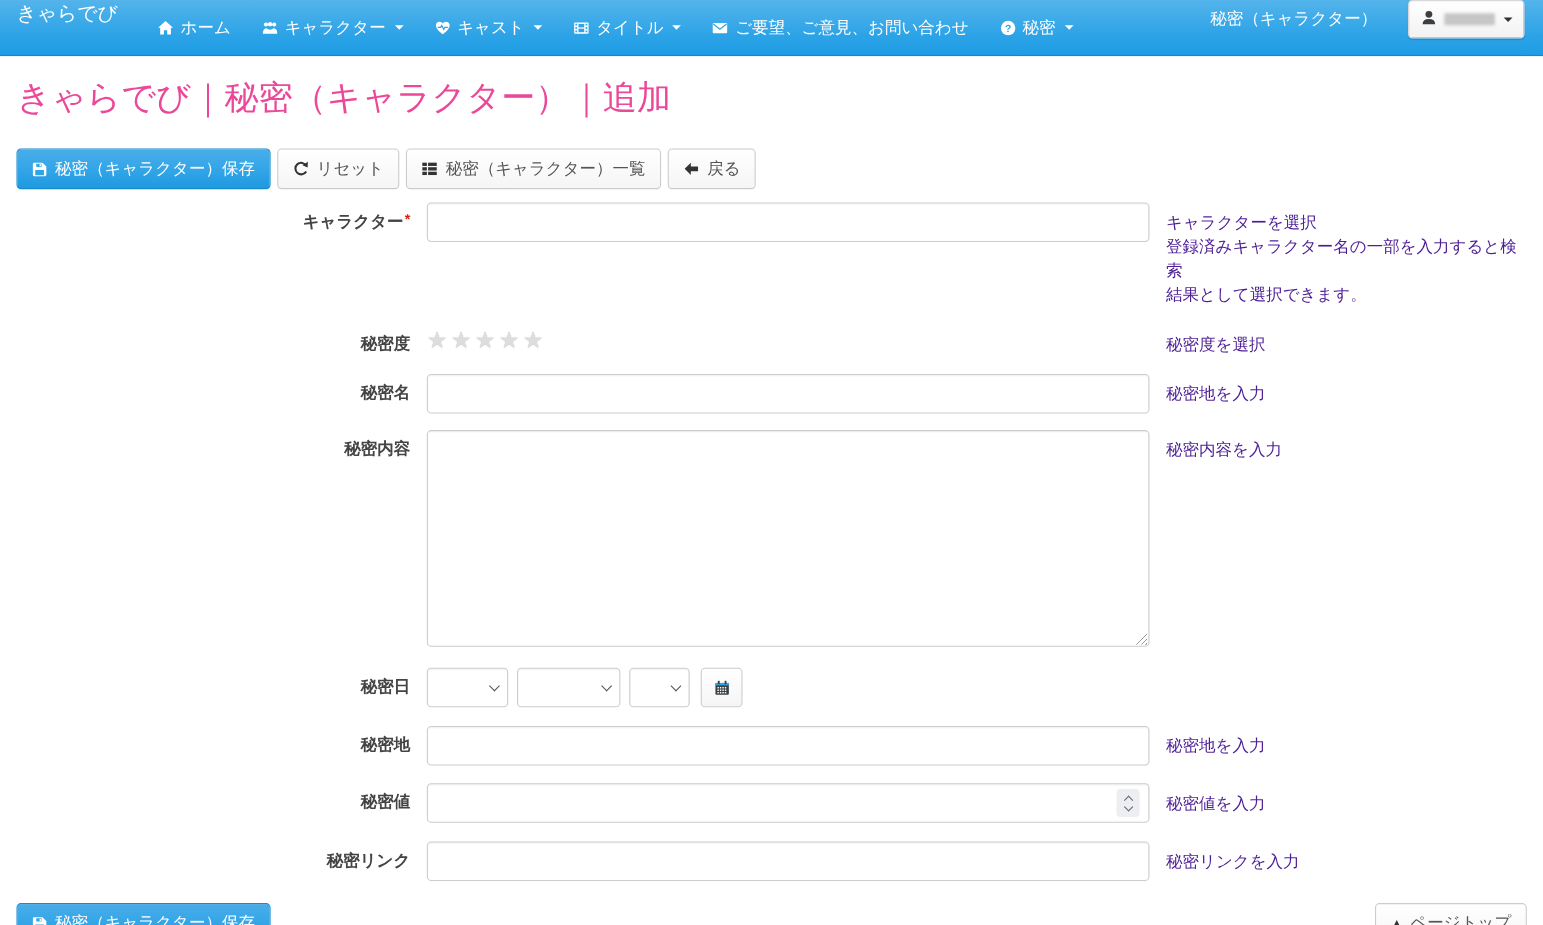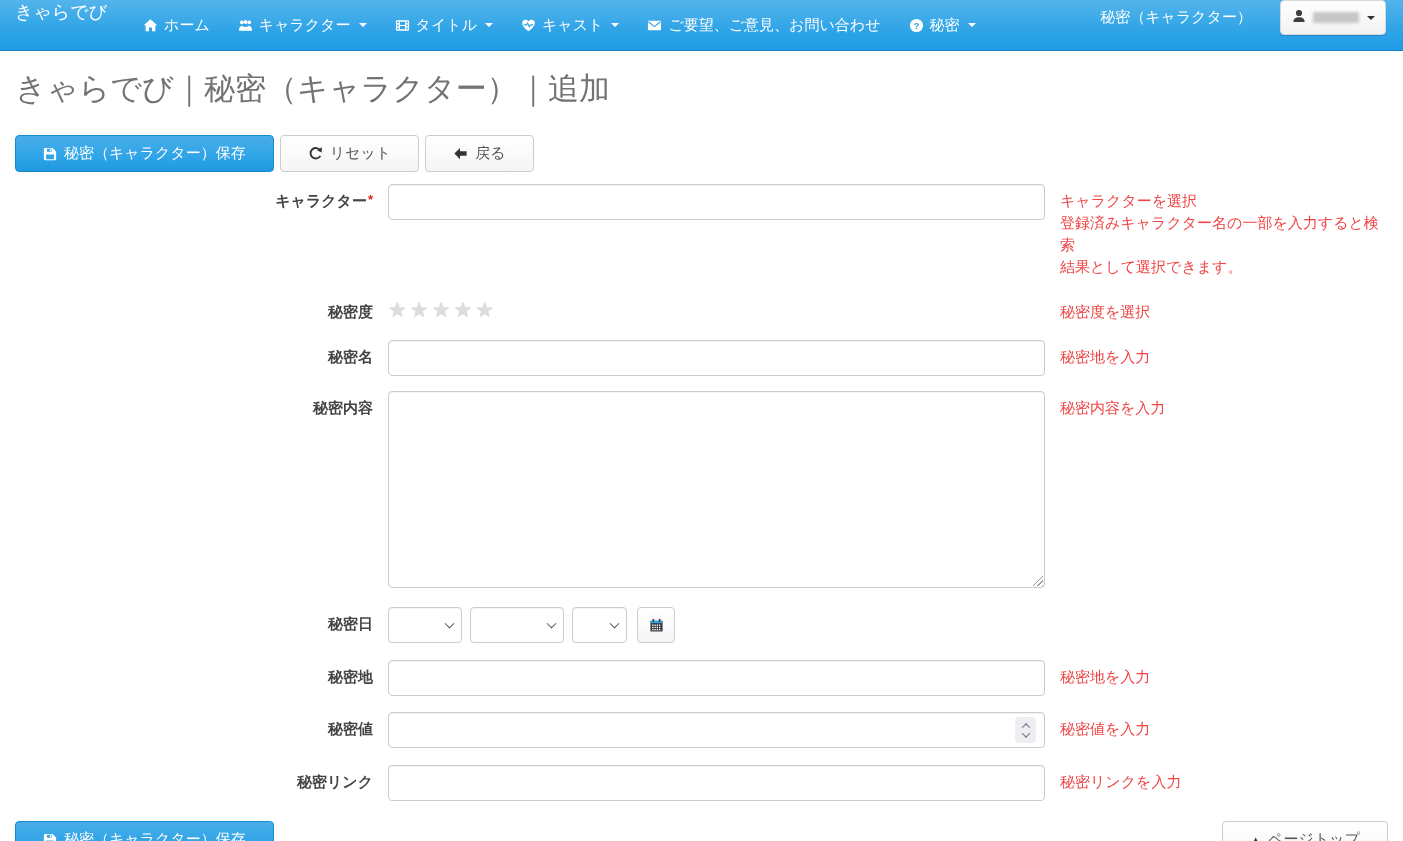--- a/index.html
+++ b/index.html
@@ -20,37 +20,37 @@
   .nav-right { margin-left:auto; display:flex; align-items:center; gap:28px; }
   .navbar-text { color:#fff; white-space:nowrap; }
   .user-btn { display:flex; align-items:center; gap:6px; background:linear-gradient(#ffffff,#f2f2f2);
     border:1px solid #d8d8d8; border-radius:4px; padding:7px 10px; cursor:pointer;
     box-shadow:0 1px 1px rgba(0,0,0,.15); }
   .user-btn .caret { border-top-color:#333; }
   .blur-name { width:46px; height:11px; background:#c6c6c6; border-radius:1px; filter:blur(1.5px); }
 
   
   .container { padding:0 15px; }
-  h1.page-title { margin:18px 0 0; font-size:31px; line-height:1.3; font-weight:500; color:#737373; }
+  h1.page-title { margin:18px 0 0; font-size:31px; line-height:1.3; font-weight:500; color:#ec4899; }
 
   .toolbar { margin-top:26px; display:flex; gap:6px; }
-  .btn { display:inline-flex; align-items:center; gap:7px; height:37px; padding:7px 27px;
+  .btn { display:inline-flex; align-items:center; gap:7px; height:37px; padding:7px 13px;
     border-radius:4px; font-size:15px; cursor:pointer; border:1px solid #ccc;
     background:linear-gradient(#ffffff,#f5f5f5); color:#555; white-space:nowrap; }
   .btn-primary { background:linear-gradient(#49ade9,#2fa4e7 60%,#1f99e0);
     border-color:#178acc; color:#fff; }
   .btn svg { display:block; }
 
   
   .form { margin-top:12px; }
   .form-row { display:grid; grid-template-columns:358px 657px auto; column-gap:15px;
     margin-bottom:15px; align-items:start; }
   .col-label { text-align:right; padding-top:8px; font-weight:bold; color:#444; }
   .req { color:#d9230f; font-size:13px; vertical-align:top; margin-left:1px; }
-  .col-help { padding-top:8px; color:#ef4444; line-height:22px;font-family:Liberation Mono, monospace; }
+  .col-help { padding-top:8px; color:#4c1d95; line-height:22px; }
 
   .text-input, textarea, select {
     width:100%; height:36px; padding:6px 12px; border:1px solid #ccc; border-radius:4px;
     font-size:15px; color:#555; background:#fff; outline:none;
     box-shadow:inset 0 1px 1px rgba(0,0,0,.05); font-family:inherit; }
   .ta-wrap { position:relative; }
   textarea { height:197px; resize:none; display:block; }
   .resize-handle { position:absolute; right:2px; bottom:2px; width:13px; height:13px; cursor:nwse-resize;
     background:repeating-linear-gradient(135deg, transparent 0 2px, #999 2px 3px); 
     clip-path:polygon(100% 0, 100% 100%, 0 100%); }
@@ -99,20 +99,30 @@
           <svg width="15" height="15" viewBox="0 0 16 16">
             <g fill="#fff">
               <circle cx="4" cy="4.6" r="2"></circle>
               <circle cx="8" cy="4.2" r="2.1"></circle>
               <circle cx="12" cy="4.6" r="2"></circle>
               <path d="M1 13.5 Q1 8.6 4.5 8.2 Q6 9.6 8 9.6 Q10 9.6 11.5 8.2 Q15 8.6 15 13.5 Z"></path>
             </g>
           </svg>
         </span>
       <span>キャラクター</span>
+      <span class="caret"></span>
+    </li>
+    <li class="nav-item">
+      <span>
+          <svg width="15" height="15" viewBox="0 0 16 16">
+            <path fill="#fff" d="M8 14 C8 14 1.3 9.5 1.3 5.2 C1.3 3 3 1.8 4.8 1.8 C6.2 1.8 7.4 2.5 8 3.6 C8.6 2.5 9.8 1.8 11.2 1.8 C13 1.8 14.7 3 14.7 5.2 C14.7 9.5 8 14 8 14 Z"></path>
+            <polyline points="3,7.3 6,7.3 7,5.5 9,9.3 10,7.3 13,7.3" fill="none" stroke="#2fa4e7" stroke-width="1.2"></polyline>
+          </svg>
+        </span>
+      <span>キャスト</span>
       <span class="caret"></span>
     </li>
     <li class="nav-item">
       <span>
           <svg width="15" height="15" viewBox="0 0 16 16">
             <rect x="1" y="2.5" width="14" height="11" rx="1" fill="#fff"></rect>
             <g fill="#2fa4e7">
               <rect x="2.2" y="3.8" width="1.7" height="1.7"></rect>
               <rect x="2.2" y="7.1" width="1.7" height="1.7"></rect>
               <rect x="2.2" y="10.4" width="1.7" height="1.7"></rect>
@@ -123,30 +133,20 @@
               <rect x="5.2" y="8.6" width="5.6" height="3.4"></rect>
             </g>
           </svg>
         </span>
       <span>タイトル</span>
       <span class="caret"></span>
     </li>
     <li class="nav-item">
       <span>
           <svg width="15" height="15" viewBox="0 0 16 16">
-            <path fill="#fff" d="M8 14 C8 14 1.3 9.5 1.3 5.2 C1.3 3 3 1.8 4.8 1.8 C6.2 1.8 7.4 2.5 8 3.6 C8.6 2.5 9.8 1.8 11.2 1.8 C13 1.8 14.7 3 14.7 5.2 C14.7 9.5 8 14 8 14 Z"></path>
-            <polyline points="3,7.3 6,7.3 7,5.5 9,9.3 10,7.3 13,7.3" fill="none" stroke="#2fa4e7" stroke-width="1.2"></polyline>
-          </svg>
-        </span>
-      <span>キャスト</span>
-      <span class="caret"></span>
-    </li>
-    <li class="nav-item">
-      <span>
-          <svg width="15" height="15" viewBox="0 0 16 16">
             <rect x="1" y="3" width="14" height="10" rx="1" fill="#fff"></rect>
             <polyline points="1.6,4 8,9.2 14.4,4" fill="none" stroke="#2fa4e7" stroke-width="1.2"></polyline>
           </svg>
         </span>
       <span>ご要望、ご意見、お問い合わせ</span>
     </li>
     <li class="nav-item">
       <span>
           <svg width="15" height="15" viewBox="0 0 16 16">
             <circle cx="8" cy="8" r="7" fill="#fff"></circle>
@@ -184,20 +184,35 @@
       <span>秘密（キャラクター）保存</span>
     </button>
     <button class="btn">
       <span>
           <svg width="15" height="15" viewBox="0 0 16 16">
             <path d="M13.2 10.5 A5.6 5.6 0 1 1 13.2 5" fill="none" stroke="#333" stroke-width="2"></path>
             <path d="M14.8 1.2 L14.6 6.8 L9.6 4.4 Z" fill="#333"></path>
           </svg>
         </span>
       <span>リセット</span>
+    </button>
+    <button class="btn">
+      <span>
+          <svg width="15" height="15" viewBox="0 0 16 16">
+            <g fill="#333">
+              <rect x="1" y="2" width="4.4" height="3.2"></rect>
+              <rect x="6.6" y="2" width="8.4" height="3.2"></rect>
+              <rect x="1" y="6.4" width="4.4" height="3.2"></rect>
+              <rect x="6.6" y="6.4" width="8.4" height="3.2"></rect>
+              <rect x="1" y="10.8" width="4.4" height="3.2"></rect>
+              <rect x="6.6" y="10.8" width="8.4" height="3.2"></rect>
+            </g>
+          </svg>
+        </span>
+      <span>秘密（キャラクター）一覧</span>
     </button>
     <button class="btn">
       <span>
           <svg width="15" height="15" viewBox="0 0 16 16">
             <path fill="#333" d="M7.5 2 L1.5 8 L7.5 14 V10.3 H14.5 V5.7 H7.5 Z"></path>
           </svg>
         </span>
       <span>戻る</span>
     </button>
   </div>

